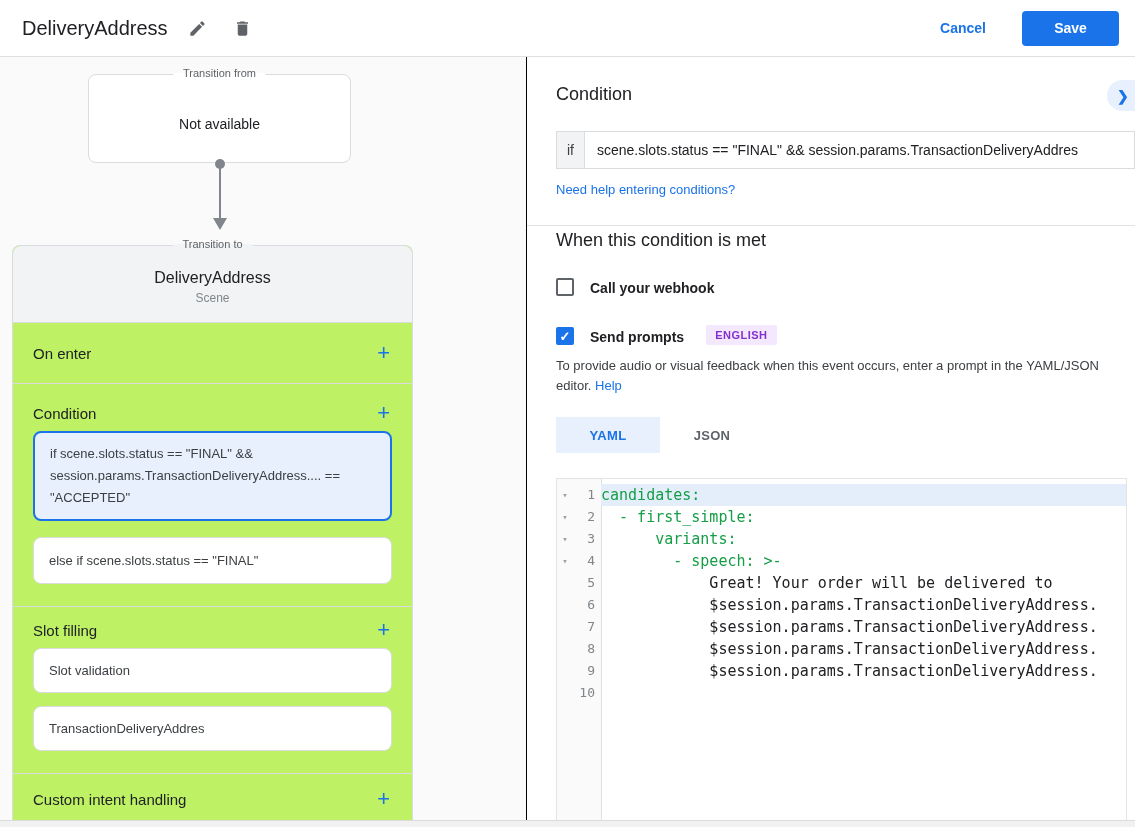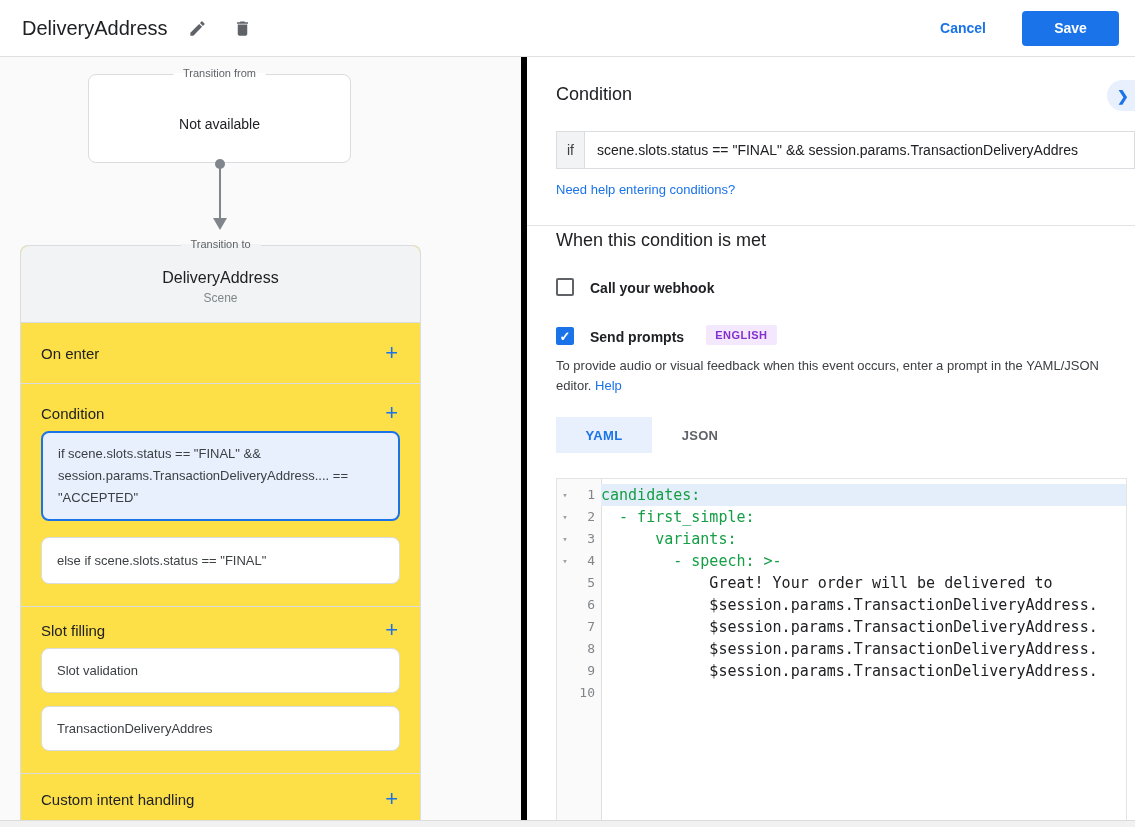--- a/index.html
+++ b/index.html
@@ -15,30 +15,30 @@
     display:flex; align-items:center; justify-content:center; border-radius:50%; }
   .icon-btn svg { width:19px; height:19px; fill:#5f6368; }
   .topbar-spacer { flex:1; }
   .cancel-btn { background:none; border:none; color:#1a73e8; font-size:14px; font-weight:700;
     cursor:pointer; margin-right:36px; font-family:"Liberation Sans",sans-serif; }
   .save-btn { background:#1a73e8; color:#fff; border:none; border-radius:4px; width:97px; height:35px;
     font-size:14px; font-weight:700; cursor:pointer; font-family:"Liberation Sans",sans-serif; }
 
   
   .left-panel { position:absolute; left:0; top:57px; width:527px; height:763px; background:#fafafa;
-    border-right:6px solid #000000; overflow:hidden; }
+    border-right:1px solid #000000; overflow:hidden; }
   .from-box { position:absolute; left:88px; top:17px; width:263px; height:89px; background:#fff;
     border:1px solid #dadce0; border-radius:8px; }
   .legend { position:absolute; top:-8px; left:50%; transform:translateX(-50%); font-size:11px;
     color:#5f6368; padding:0 10px; white-space:nowrap; }
   .from-box .legend { background:linear-gradient(#fafafa 50%, #ffffff 50%); }
   .from-box .nv { position:absolute; top:41px; width:100%; text-align:center; font-size:14px; color:#202124; }
   .connector { position:absolute; left:207px; top:101px; }
 
-  .to-card { position:absolute; left:20px; top:188px; width:401px; height:577px; background:#fde047;
+  .to-card { position:absolute; left:12px; top:188px; width:401px; height:577px; background:#bef264;
     border:1px solid #dadce0; border-radius:8px 8px 0 0; border-bottom:none; }
   .to-head { position:relative; height:77px; background:#f1f3f4; border-bottom:1px solid #dadce0;
     border-radius:8px 8px 0 0; text-align:center; }
   .to-head .legend { background:linear-gradient(#fafafa 50%, #f1f3f4 50%); }
   .to-head .tt { padding-top:23px; font-size:16px; color:#202124; }
   .to-head .ts { padding-top:4px; font-size:12px; color:#80868b; }
 
   .sec-row { display:flex; align-items:center; justify-content:space-between; padding:8px 20px; }
   .row-onenter { height:61px; border-bottom:1px solid #dadce0; }
   .sec-label { font-size:15px; color:#202124; }
@@ -79,21 +79,21 @@
   .cb-row.second { margin-top:29px; }
   .checkbox { width:18px; height:18px; border:2px solid #5f6368; border-radius:2px; background:#fff; }
   .checkbox.checked { background:#1a73e8; border-color:#1a73e8; color:#fff; font-size:13px;
     font-weight:700; display:flex; align-items:center; justify-content:center; }
   .cb-label { margin-left:16px; font-size:14px; font-weight:700; color:#202124; }
   .lang-badge { margin-left:22px; background:#f3e8fd; color:#8430ce; font-size:11px; font-weight:700;
     letter-spacing:.5px; padding:4px 9px; border-radius:2px; }
   .desc { margin-top:11px; width:560px; font-size:13px; line-height:20px; color:#3c4043; }
   .desc a { color:#1a73e8; text-decoration:none; cursor:pointer; }
   .tabs { display:flex; margin-top:21px; }
-  .tab { width:96px; height:36px; display:flex; align-items:center; justify-content:center;
+  .tab { width:104px; height:36px; display:flex; align-items:center; justify-content:center;
     font-size:13px; font-weight:700; letter-spacing:.3px; color:#5f6368; cursor:pointer; }
   .tab.active { background:#e8f0fe; color:#1a73e8; }
 
   
   .editor { position:absolute; left:29px; top:421px; width:571px; height:349px;
     border:1px solid #e4e4e4; border-bottom:none; overflow:hidden;
     background:linear-gradient(to right, #fafafa 44px, #fff 44px);
     font-family:"DejaVu Sans Mono", monospace; }
   .gutter-rule { position:absolute; left:44px; top:0; bottom:0; width:1px; background:#e0e0e0; }
   .code-area { position:relative; padding-top:5px; }

